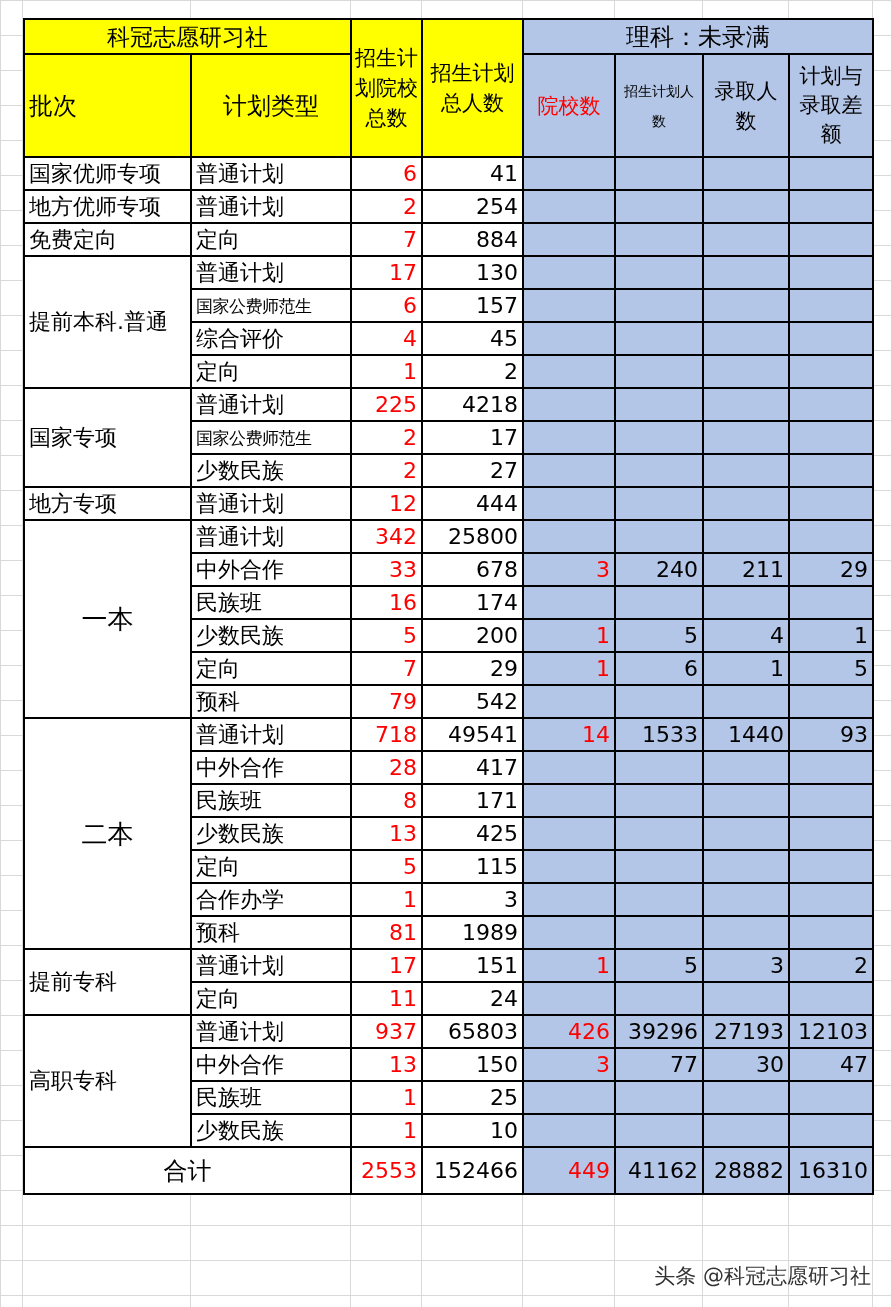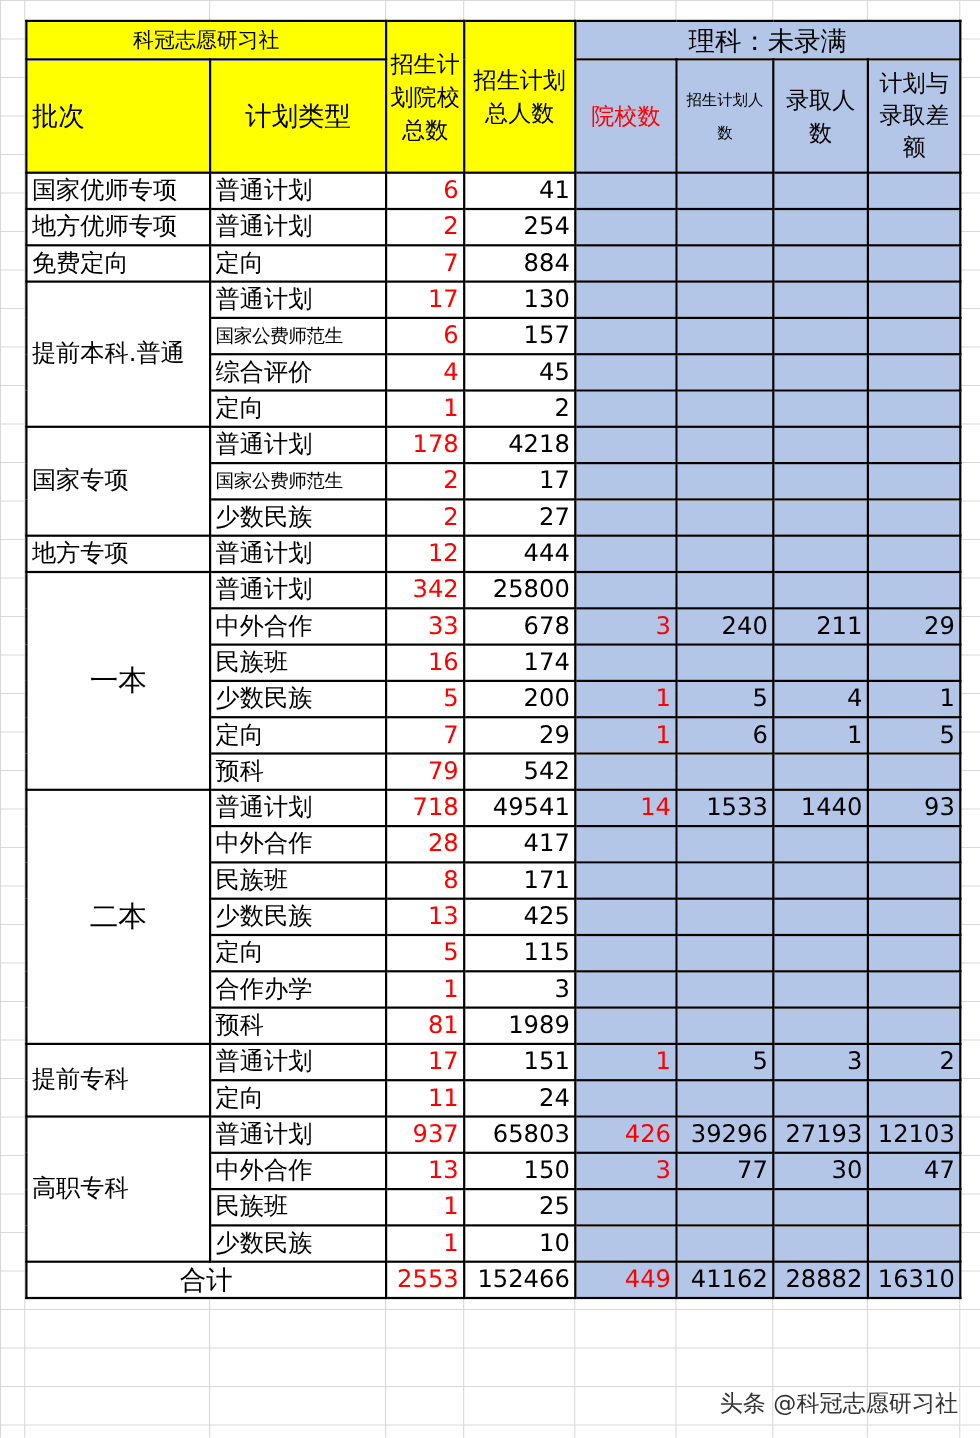--- a/index.html
+++ b/index.html
@@ -13,21 +13,21 @@
   table{position:absolute;left:23px;top:18px;border-collapse:collapse;table-layout:fixed;}
   td{border:2px solid #000;padding:0 4px;height:31px;font-size:22px;line-height:26px;
      white-space:nowrap;overflow:hidden;color:#000;}
   .y{background:#ffff00;}
   .b{background:#b4c6e7;}
   .w{background:#fff;}
   .c{text-align:center;}
   .r{text-align:right;}
   .red{color:#ff0000;}
   .hdr{font-size:22px;line-height:30px;white-space:normal;text-align:center;}
-  .title{font-size:19px;text-align:center;height:33px;}
+  .title{font-size:23px;text-align:center;height:33px;}
   .big{font-size:26px;text-align:center;}
   .small{font-size:17px;letter-spacing:-0.5px;}
   .watermark{position:absolute;right:20px;top:1262px;font-size:21px;color:#333;text-align:center;}
 </style>
 </head>
 <body>
 
 <div class="gridv" style="left:22px"></div>
 <div class="gridv" style="left:190px"></div>
 <div class="gridv" style="left:350px"></div>
@@ -127,21 +127,21 @@
         <td class="w r red">1</td>
         <td class="w r">2</td>
         <td class="b r red"></td>
         <td class="b r"></td>
         <td class="b r"></td>
         <td class="b r"></td>
       </tr>
       <tr>
         <td class="w" rowspan="3">国家专项</td>
         <td class="w">普通计划</td>
-        <td class="w r red">178</td>
+        <td class="w r red">225</td>
         <td class="w r">4218</td>
         <td class="b r red"></td>
         <td class="b r"></td>
         <td class="b r"></td>
         <td class="b r"></td>
       </tr>
       <tr>
         <td class="w small">国家公费师范生</td>
         <td class="w r red">2</td>
         <td class="w r">17</td>
@@ -337,21 +337,21 @@
       </tr>
       <tr>
         <td class="w">少数民族</td>
         <td class="w r red">1</td>
         <td class="w r">10</td>
         <td class="b r red"></td>
         <td class="b r"></td>
         <td class="b r"></td>
         <td class="b r"></td>
       </tr>
-      <tr style="height: 33px; margin-top: 38px;">
+      <tr style="height: 47px; margin-top: 38px;">
         <td class="w c" colspan="2" style="font-size: 24px;">合计</td>
         <td class="w r red" colspan="1">2553</td>
         <td class="w r" colspan="1">152466</td>
         <td class="b r red" colspan="1">449</td>
         <td class="b r" colspan="1">41162</td>
         <td class="b r" colspan="1">28882</td>
         <td class="b r" colspan="1">16310</td>
       </tr>
     </tbody>
 </table>

